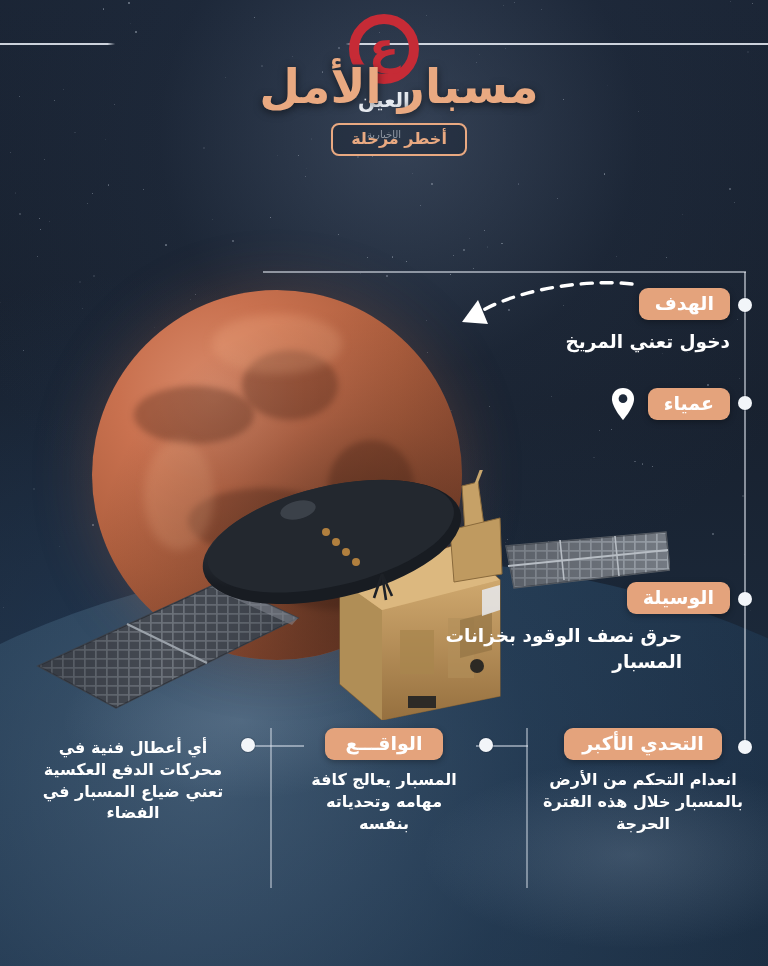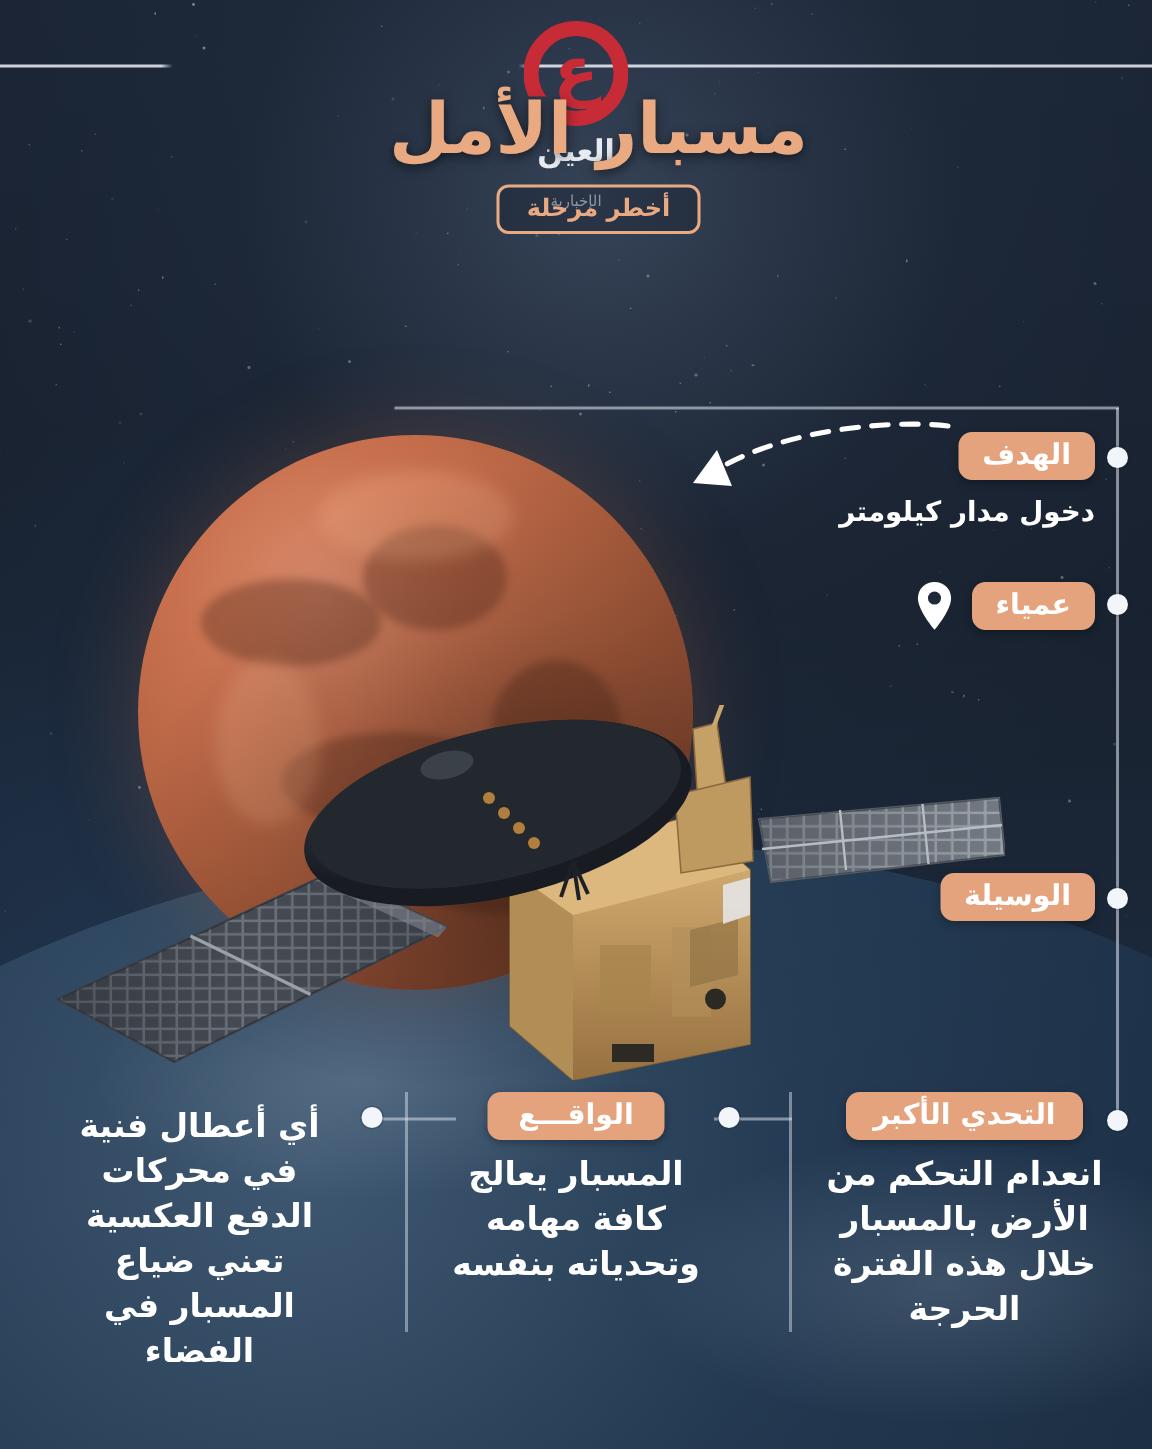--- a/index.html
+++ b/index.html
@@ -123,21 +123,21 @@
     box-shadow:0 2px 6px rgba(0,0,0,.3);
   }
   .sec-body{ color:#ffffff; font-size:18.5px; font-weight:700; line-height:1.38; margin-top:9px;}
   .pin{
     position:absolute; width:26px; height:34px;
   }
   
   .bottom{position:absolute; left:0; top:728px; width:768px; height:170px;}
   .bcol{position:absolute; text-align:center; width:206px;}
   .bcol .sec-badge{font-size:19px; padding:4px 18px 6px; min-width:118px;}
-  .bcol .sec-body{font-size:22px; line-height:1.36; margin-top:9px;}
+  .bcol .sec-body{font-size:16px; line-height:1.36; margin-top:9px;}
   .bline-h{position:absolute; height:2px; background:rgba(228,234,243,.5);}
   .bline-v{position:absolute; width:2px; background:rgba(228,234,243,.45);}
   
   .footer{position:absolute; left:0; top:900px; width:768px; text-align:center;}
   .socials{display:flex; justify-content:center; gap:8px; direction:ltr;}
   .sico{
     width:23px;height:23px;border-radius:50%;background:#f0f3f7;
     display:flex;align-items:center;justify-content:center;
   }
   .site{ color:#f0f3f7; font-size:17px; margin-top:6px; letter-spacing:.3px; direction:ltr;}
@@ -438,35 +438,36 @@
 
   <div class="tl-top-h"></div>
   <div class="tl-v"></div>
   <div class="dot" style="left:738px;top:298px;"></div>
   <div class="dot" style="left:738px;top:396px;"></div>
   <div class="dot" style="left:738px;top:592px;"></div>
   <div class="dot" style="left:738px;top:740px;"></div>
 
   <div class="sec" style="right:36px; top:288px; width:300px;">
     <div class="sec-badge">الهدف</div>
-    <div class="sec-body">دخول مدار كيلومتر</div>
+    <div class="sec-body">دخول تعني المريخ</div>
   </div>
 
   <div class="sec" style="right:36px; top:387px; width:300px;">
     <div style="display:flex; align-items:center; justify-content:flex-start; gap:12px;">
       <div class="sec-badge">عمياء</div>
       <svg class="pin" viewBox="0 0 24 32" style="position:relative;">
         <path d="M12 1 C6 1 1.6 5.4 1.6 11.2 C1.6 19 12 31 12 31 C12 31 22.4 19 22.4 11.2 C22.4 5.4 18 1 12 1 Z" fill="#ffffff"></path>
         <circle cx="12" cy="11" r="4.1" fill="#1e293a"></circle>
       </svg>
     </div>
   </div>
 
   <div class="sec" style="right:36px; top:582px; width:300px;">
     <div class="sec-badge">الوسيلة</div>
+    <div class="sec-body" style="max-width:250px; margin-right:auto;">حرق نصف الوقود بخزانات المسبار</div>
   </div>
 
   <div class="bottom">
     <div class="bline-h" style="left:252px; top:17px; width:52px;"></div>
     <div class="bline-h" style="left:476px; top:17px; width:52px;"></div>
     <div class="bline-v" style="left:270px; top:0px; height:160px;"></div>
     <div class="bline-v" style="left:526px; top:0px; height:160px;"></div>
     <div class="dot" style="left:241px; top:10px;"></div>
     <div class="dot" style="left:479px; top:10px;"></div>
 

